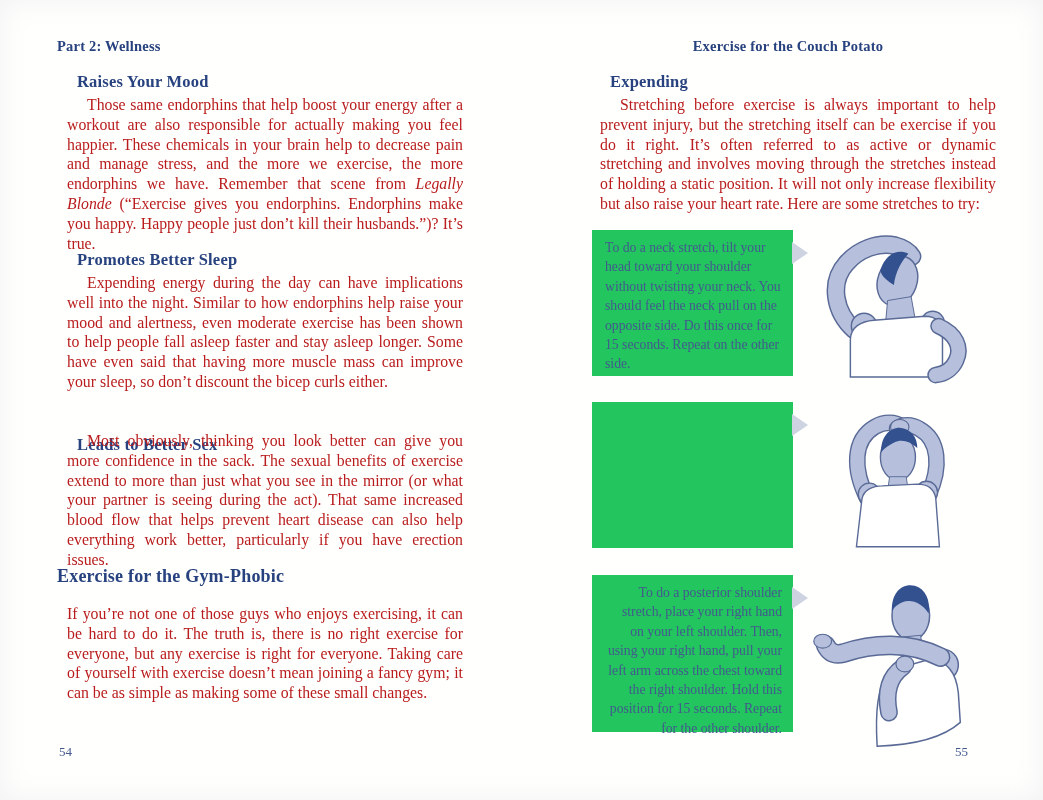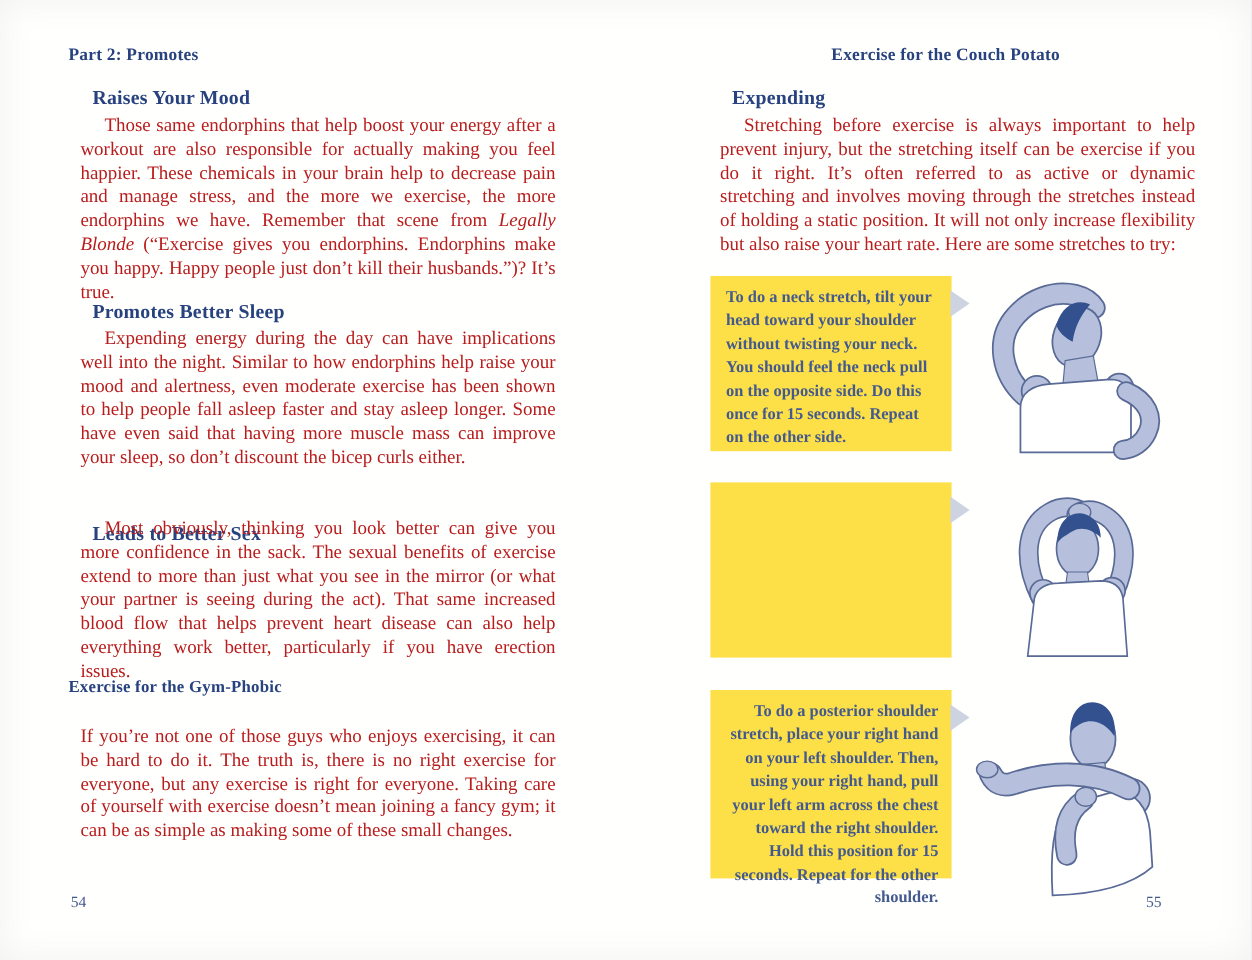--- a/index.html
+++ b/index.html
@@ -31,37 +31,36 @@
   .folio-right { right:18px; }
 
   h3.sec-head {
     position:absolute; left:20px;
     font-size:16.5px; font-weight:bold; color:#27427e;
     letter-spacing:0.2px;
     text-align:center;
   }
   h2.chap-head {
     position:absolute; left:0;
-    font-size:14px; font-weight:bold; color:#27427e;
+    font-size:18px; font-weight:bold; color:#27427e;
     letter-spacing:0.2px;
   }
   p.body {
     position:absolute; left:10px; width:396px;
     font-size:15.8px; line-height:19.8px; color:#b91c1c;
     text-align:justify;
   }
   p.body.indent { text-indent:20px; }
   p.body i { font-style:italic; }
 
   .stretch-row { position:absolute; left:0; width:396px; overflow:visible; }
 
   .callout {
     position:absolute; left:2px; top:0; width:201px; height:100%;
-    background:#fde047;
-    font-weight:bold;
+    background:#22c55e;
   }
   .callout .pointer {
     position:absolute; right:-15px; top:12px;
     width:0; height:0;
     border-left:16px solid #cdd3e1;
     border-top:11px solid transparent;
     border-bottom:11px solid transparent;
   }
   .callout p {
     padding:8px 11px 0 13px;
@@ -73,21 +72,21 @@
   .fig-2 { right:6px; top:-8px; width:166px; height:158px; }
   .fig-3 { right:-4px; top:0; width:198px; height:172px; }
 </style>
 </head>
 <body>
 
 <div class="spread">
 
   <div class="page page-left">
 
-    <div class="running-head">Part 2: Promotes</div>
+    <div class="running-head">Part 2: Wellness</div>
 
     <h3 class="sec-head" style="top:72px;">Raises Your Mood</h3>
     <p class="body indent" style="top:95px;"><span>Those same endorphins that help boost your energy after a workout are also responsible for actually making you feel happier. These chemicals in your brain help to decrease pain and manage stress, and the more we exercise, the more endorphins we have. Remember that scene from </span><i>Legally Blonde</i><span> (“Exercise gives you endorphins. Endorphins make you happy. Happy people just don’t kill their husbands.”)? It’s true.</span></p>
 
     <h3 class="sec-head" style="top:250px;">Promotes Better Sleep</h3>
     <p class="body indent" style="top:273px;">Expending energy during the day can have implications well into the night. Similar to how endorphins help raise your mood and alertness, even moderate exercise has been shown to help people fall asleep faster and stay asleep longer. Some have even said that having more muscle mass can improve your sleep, so don’t discount the bicep curls either.</p>
 
     <h3 class="sec-head" style="top:398px;margin-top:37px;">Leads to Better Sex</h3>
     <p class="body indent" style="top:431px;">Most obviously, thinking you look better can give you more confidence in the sack. The sexual benefits of exercise extend to more than just what you see in the mirror (or what your partner is seeing during the act). That same increased blood flow that helps prevent heart disease can also help everything work better, particularly if you have erection issues.</p>
 

